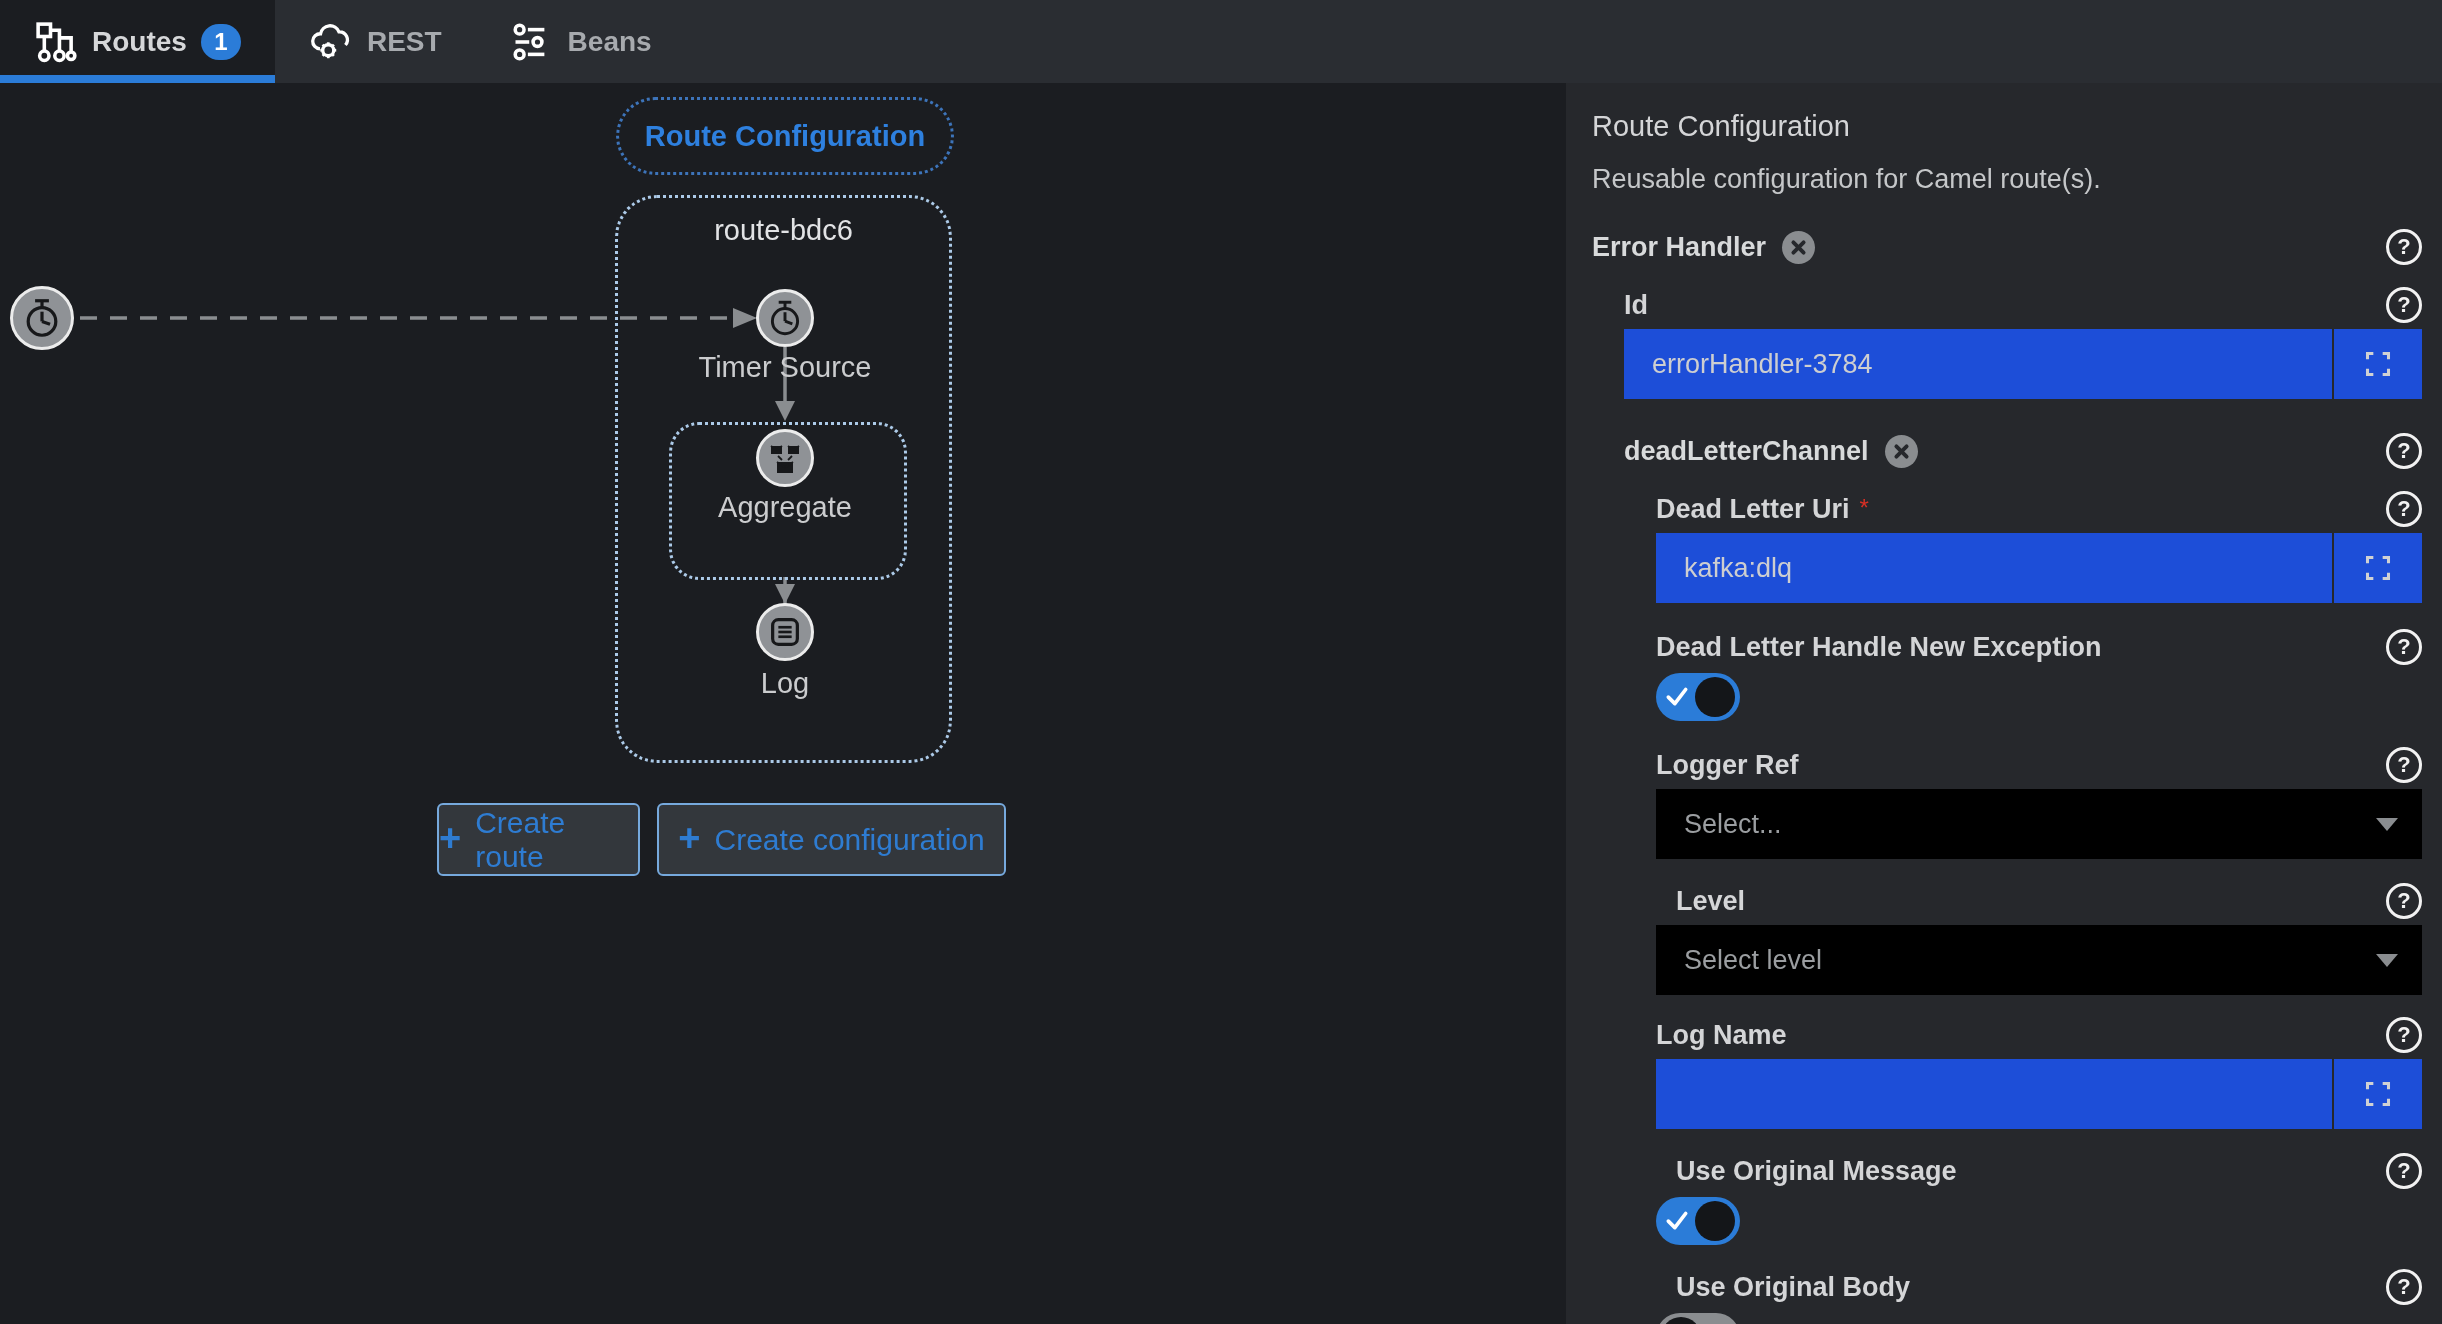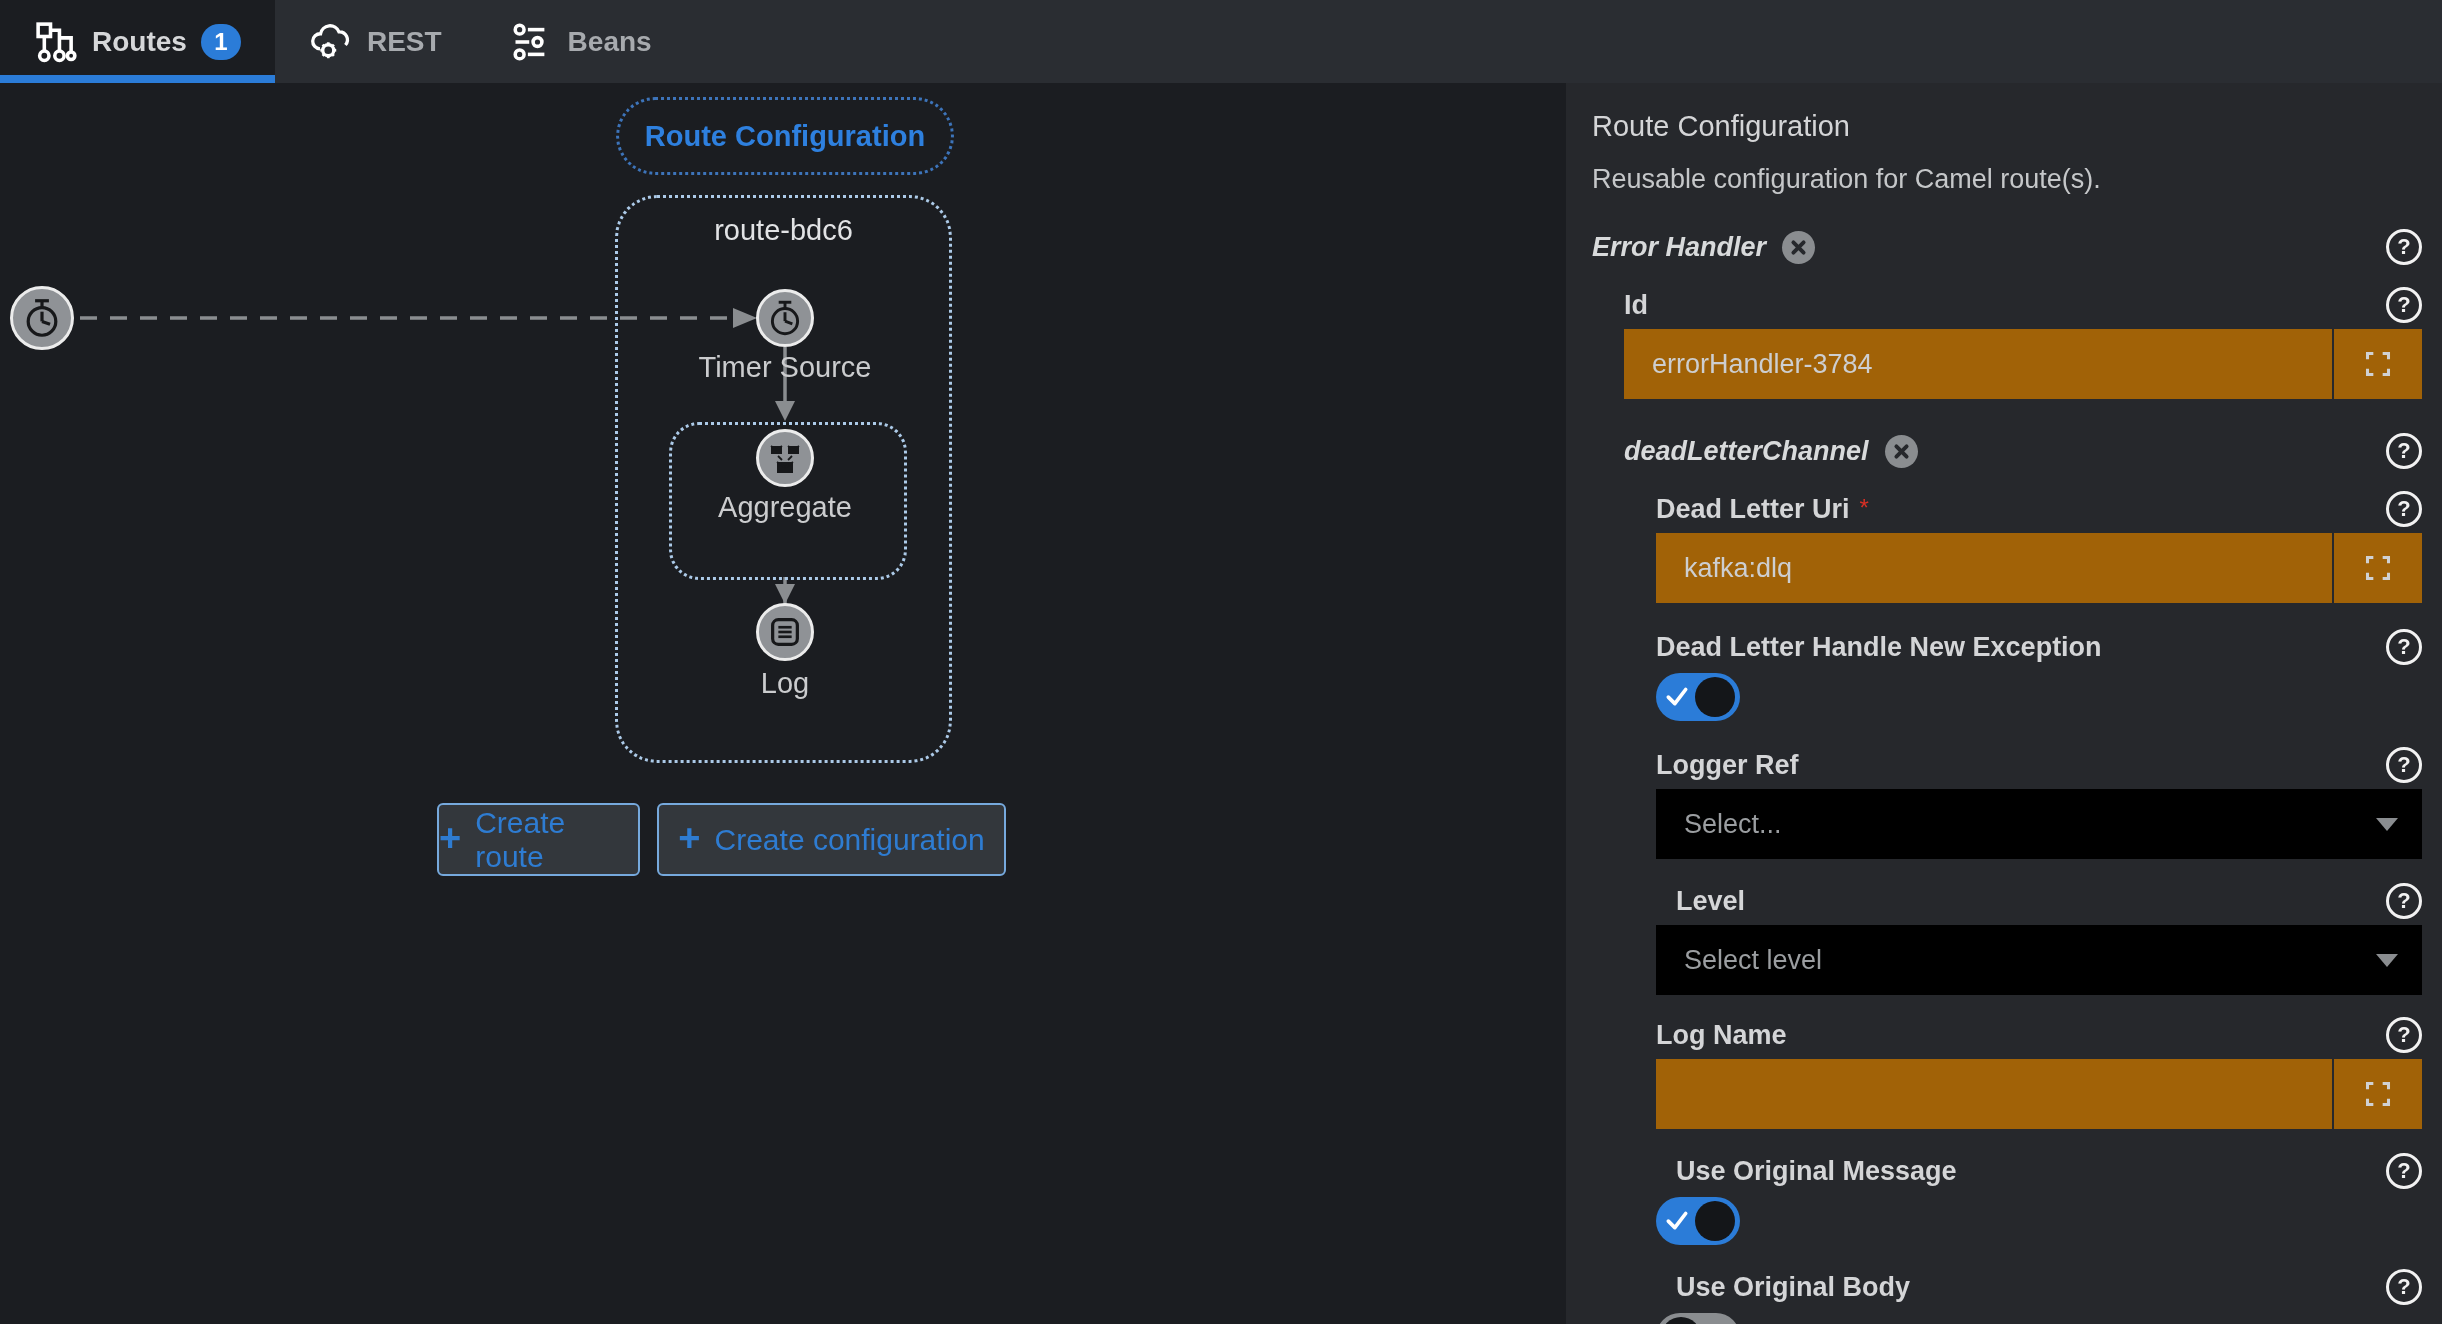--- a/index.html
+++ b/index.html
@@ -40,33 +40,33 @@
                 display:flex; align-items:center; justify-content:center; gap:14px; cursor:pointer; }
   .create-btn .plus { color:#2e7cd2; font-size:38px; font-weight:bold; line-height:1; margin-top:-4px; }
   .create-btn .btn-label { color:#2e7cd2; font-size:30px; }
 
   
   .panel-title { margin-top:26px; font-size:29px; line-height:34px; color:#d4d5d7; }
   .panel-subtitle { margin-top:20px; font-size:27px; line-height:32px; color:#c5c7c9; }
 
   .row-head { display:flex; align-items:center; justify-content:space-between; }
   .row-left { display:flex; align-items:center; gap:16px; }
-  .sec-label { font-size:27px; font-weight:bold; color:#d8dadb; line-height:36px;font-style:italic; }
+  .sec-label { font-size:27px; font-weight:bold; color:#d8dadb; line-height:36px; }
   .fld-label { font-size:27px; font-weight:bold; color:#d4d5d7; line-height:30px; }
   .req { color:#d93025; font-size:24px; margin-left:10px; vertical-align:top; }
 
   .indent1 { margin-left:32px; }
 
   .mt-sec { margin-top:34px; }
   .mt-lbl-a { margin-top:22px; }
   .mt-lbl-b { margin-top:22px; }
   .mt-lbl-c { margin-top:26px; }
   .mt-lbl-d { margin-top:24px;margin-left:20px; }
 
-  .text-input { margin-top:6px; height:70px; background:#a16207; display:flex; align-items:stretch; }
+  .text-input { margin-top:6px; height:70px; background:#1d4ed8; display:flex; align-items:stretch; }
   .text-input .value { flex:1; display:flex; align-items:center; padding-left:28px;
                        font-size:27px; color:#cdced0; }
   .text-input .divider { width:2px; background:#26282c; }
   .expand-btn { width:88px; display:flex; align-items:center; justify-content:center; cursor:pointer; }
 
   .select-input { margin-top:6px; height:70px; background:#000000; display:flex; align-items:center;
                   justify-content:space-between; padding:0 24px 0 28px; cursor:pointer; }
   .select-input .placeholder { font-size:27px; color:#9b9ea1; }
   .caret { width:0; height:0; border-left:11px solid transparent; border-right:11px solid transparent;
            border-top:13px solid #8a8d90; }

